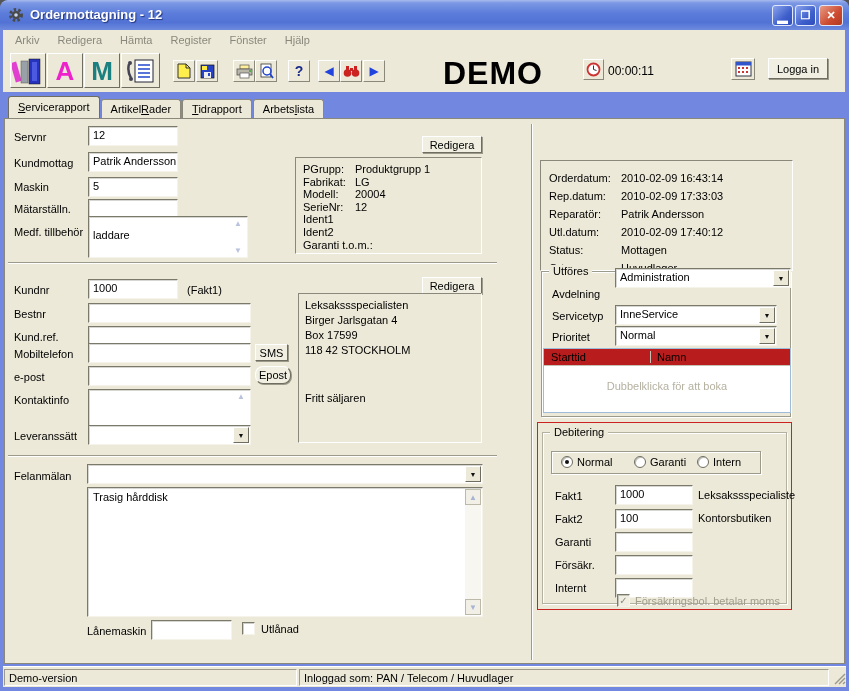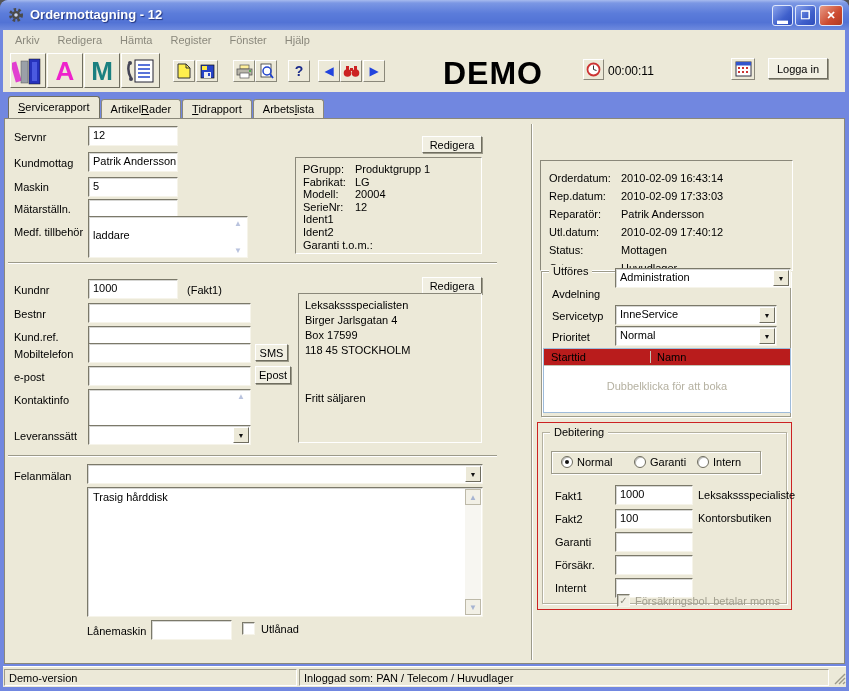--- a/index.html
+++ b/index.html
@@ -281,21 +281,21 @@
   <div class="inp abs" style="left:88px;top:303px;width:163px;height:20px;"></div>
   <span class="lbl abs" style="left:14px;top:331px;">Kund.ref.</span>
   <div class="inp abs" style="left:88px;top:326px;width:163px;height:20px;"></div>
   <span class="lbl abs" style="left:14px;top:348px;">Mobiltelefon</span>
   <div class="inp abs" style="left:88px;top:343px;width:163px;height:20px;"></div>
   <div class="button abs" style="left:255px;top:344px;width:33px;height:17px;">
     <span>SMS</span>
   </div>
   <span class="lbl abs" style="left:14px;top:371px;">e-post</span>
   <div class="inp abs" style="left:88px;top:366px;width:163px;height:20px;"></div>
-  <div class="button abs" style="left:255px;top:366px;width:36px;height:18px;">
+  <div class="button abs" style="left:255px;top:366px;width:36px;height:18px;border-radius:8px;">
     <span>Epost</span>
   </div>
   <span class="lbl abs" style="left:14px;top:394px;">Kontaktinfo</span>
   <div class="area abs" style="left:88px;top:389px;width:163px;height:46px;">
     <span></span>
     <div class="scrollchevrons">
       <span>▲</span>
       <span>▼</span>
     </div>
   </div>
@@ -306,21 +306,21 @@
   </div>
 
   <div class="button abs" style="left:422px;top:277px;width:60px;height:17px;">
     <span>Redigera</span>
   </div>
   <div class="panel abs" style="left:298px;top:293px;width:184px;height:150px;">
     <div style="padding:4px 0 0 6px;line-height:15px;">
       <div>Leksakssspecialisten</div>
       <div>Birger Jarlsgatan 4</div>
       <div>Box 17599</div>
-      <div>118 45 STOCKHOLM</div>
+      <div>118 42 STOCKHOLM</div>
       <div style="margin-top:33px;">Fritt säljaren</div>
     </div>
   </div>
 
   <div class="fieldset abs" style="left:541px;top:271px;width:250px;height:146px;">
     <span class="legend">Utföres</span>
   </div>
   <span class="lbl abs" style="left:552px;top:288px;">Avdelning</span>
   <div class="inp abs" style="left:615px;top:268px;width:176px;height:20px;">
     <span>Administration</span>

